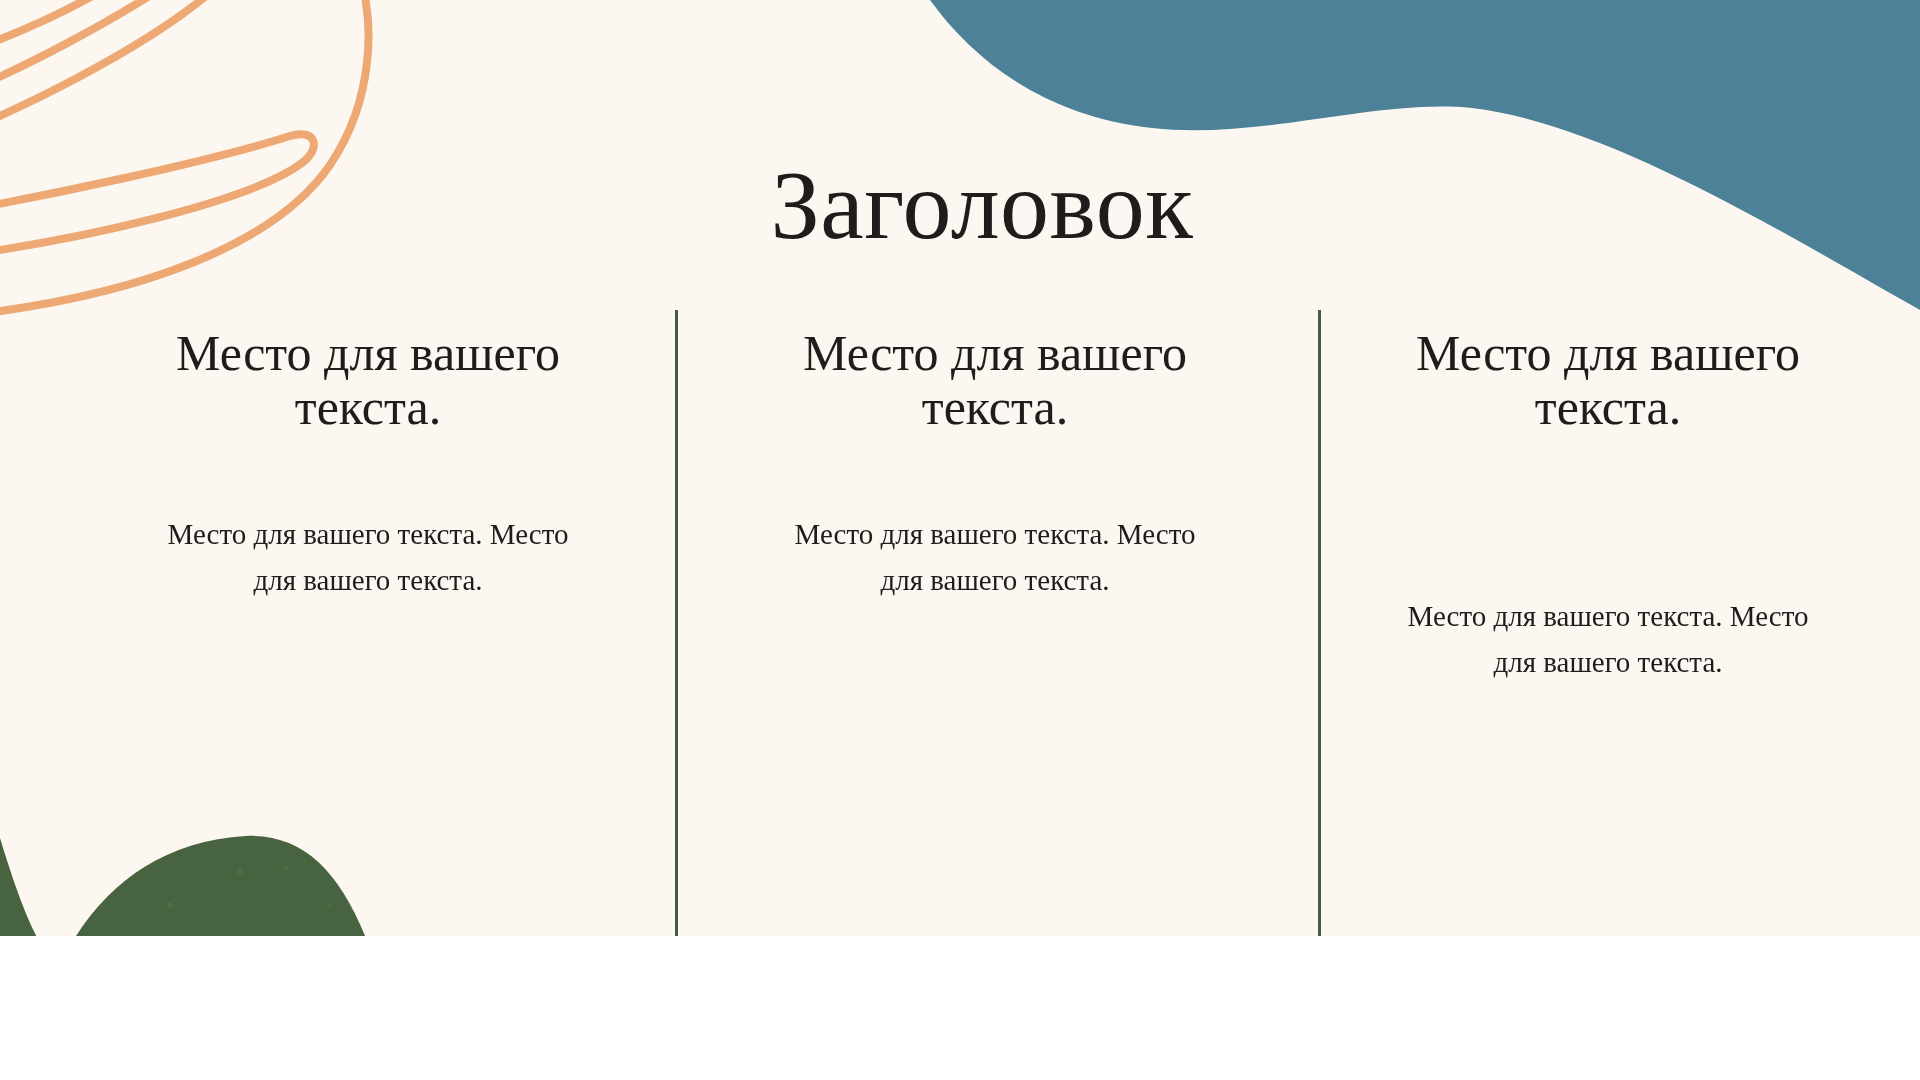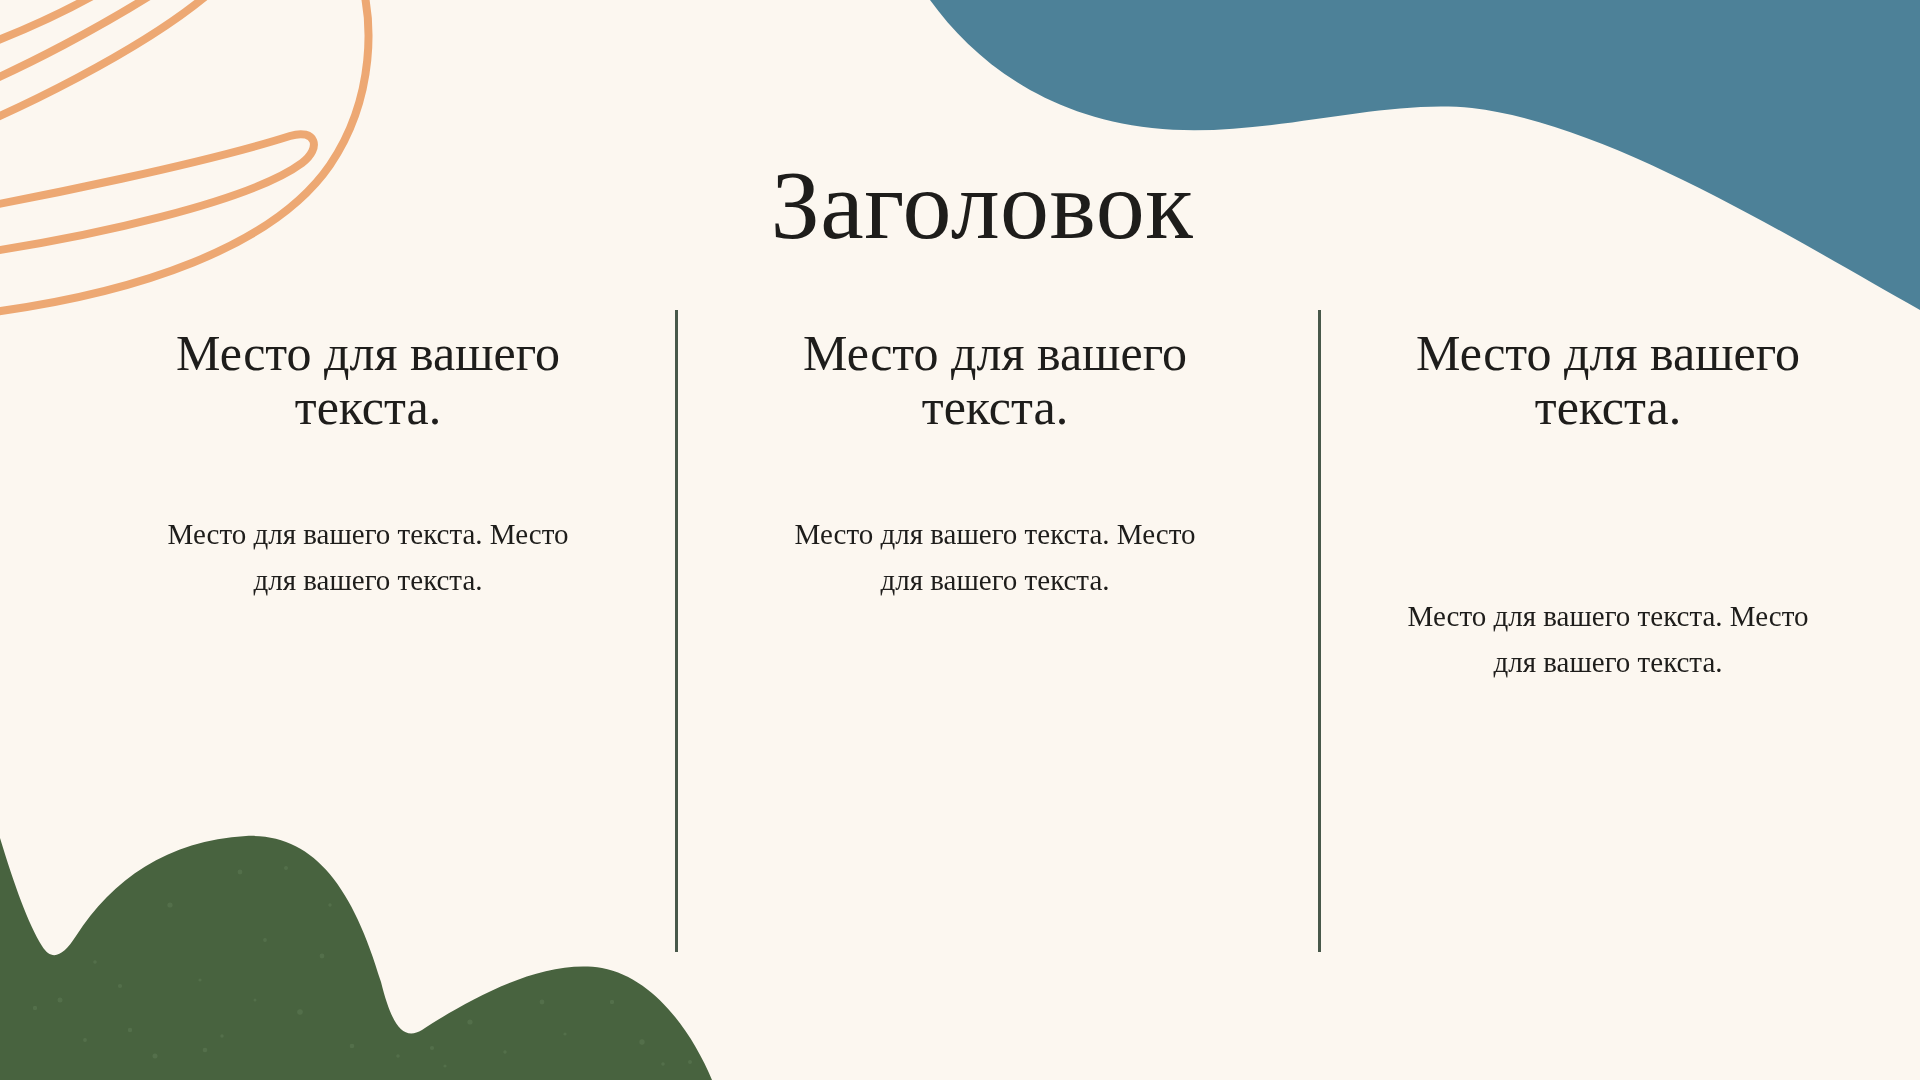--- a/index.html
+++ b/index.html
@@ -1,21 +1,21 @@
 <!DOCTYPE html>
 <html><head>
 <meta charset="utf-8">
 <style>
   html, body { margin: 0; padding: 0; }
   body { font-family: "Liberation Serif", serif; }
 
   .slide {
     position: relative;
     width: 1920px;
-    height: 1080px;
+    height: 936px;
     background: #FCF7F0;
     overflow: hidden;
   }
 
   .bg-layer {
     position: absolute;
     inset: 0;
     width: 1920px;
     height: 1080px;
     pointer-events: none;

